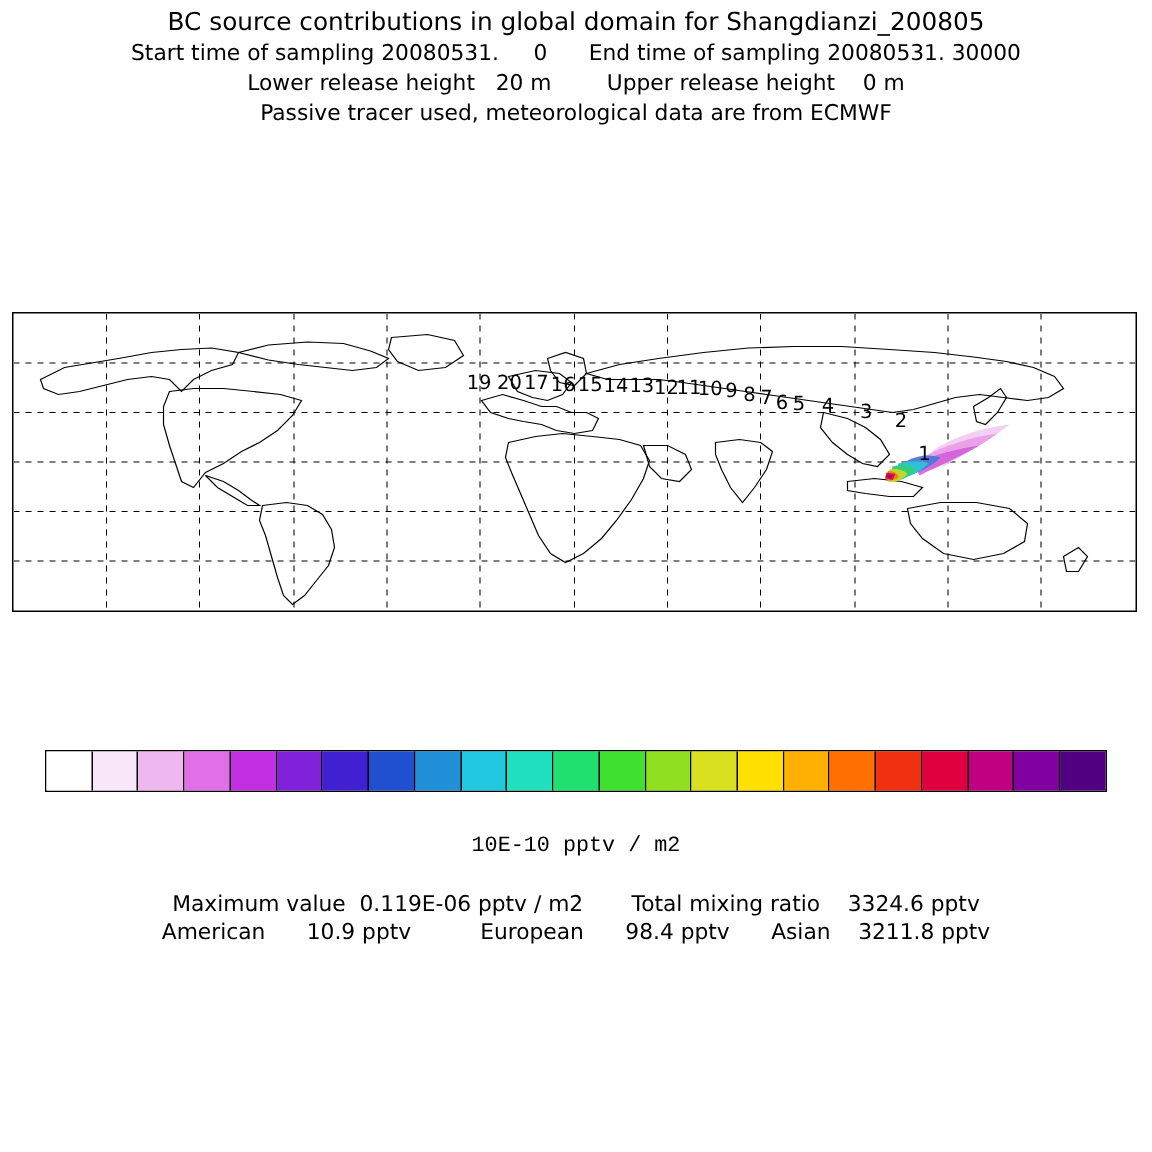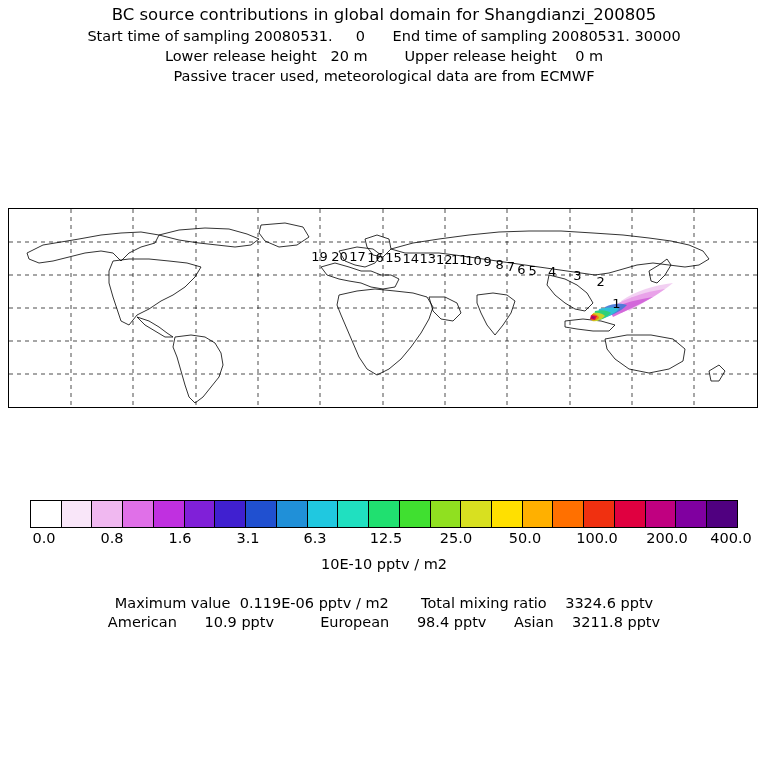--- a/index.html
+++ b/index.html
@@ -114,20 +114,21 @@
     transform: translateX(-50%);
     white-space: nowrap;
   }
   .cbar-unit {
     position: absolute;
     top: 556px;
     left: 0;
     width: 768px;
     text-align: center;
     font-size: 14.5px;
+    font-family: Liberation Mono, monospace;
   }
 
   
   .footer {
     position: absolute;
     top: 592px;
     left: 0;
     width: 768px;
     text-align: center;
   }
@@ -266,34 +267,20 @@
       <div class="cbar-seg" style="background:#ffe000"></div>
       <div class="cbar-seg" style="background:#ffb000"></div>
       <div class="cbar-seg" style="background:#ff7000"></div>
       <div class="cbar-seg" style="background:#f03010"></div>
       <div class="cbar-seg" style="background:#e00040"></div>
       <div class="cbar-seg" style="background:#c00080"></div>
       <div class="cbar-seg" style="background:#8000a0"></div>
       <div class="cbar-seg" style="background:#500080"></div>
     </div>
 
-    <div class="cbar-ticklabels">
-      <span class="cbar-ticklabel" style="left:44px">0.0</span>
-      <span class="cbar-ticklabel" style="left:112px">0.8</span>
-      <span class="cbar-ticklabel" style="left:180px">1.6</span>
-      <span class="cbar-ticklabel" style="left:248px">3.1</span>
-      <span class="cbar-ticklabel" style="left:315px">6.3</span>
-      <span class="cbar-ticklabel" style="left:386px">12.5</span>
-      <span class="cbar-ticklabel" style="left:456px">25.0</span>
-      <span class="cbar-ticklabel" style="left:525px">50.0</span>
-      <span class="cbar-ticklabel" style="left:597px">100.0</span>
-      <span class="cbar-ticklabel" style="left:667px">200.0</span>
-      <span class="cbar-ticklabel" style="left:731px">400.0</span>
-
-    </div>
   </div>
 
   <div class="cbar-unit">10E-10 pptv / m2</div>
 
   <div class="footer">
     <div class="footer-line">Maximum value  0.119E-06 pptv / m2       Total mixing ratio    3324.6 pptv</div>
     <div class="footer-line">American      10.9 pptv          European      98.4 pptv      Asian    3211.8 pptv</div>
   </div>
 
 </div>

